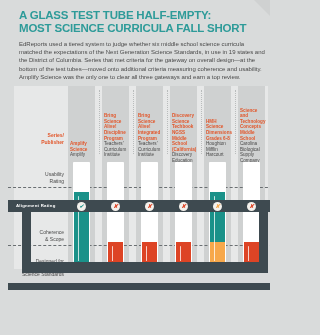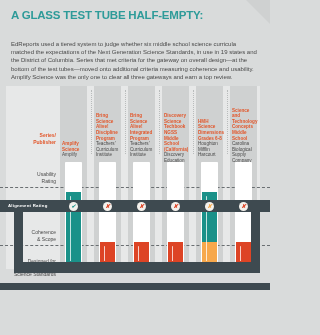--- a/index.html
+++ b/index.html
@@ -2,21 +2,21 @@
 <html><head>
 <meta charset="utf-8">
 <style>
   html,body{margin:0;padding:0;}
   body{
     width:270px;height:335px;overflow:hidden;
     background:#d9dbdb;
     font-family:"Liberation Sans", sans-serif;
     -webkit-font-smoothing:antialiased;
   }
-  #page{position:relative;width:270px;height:290px;background:#d9dbdb;overflow:hidden;}
+  #page{position:relative;width:270px;height:290px;background:#d9dbdb;overflow:hidden;margin-left:8px;}
   .fold2{position:absolute;top:0;right:0;width:24px;height:24px;
         border-top:24px solid #cfd1d1;border-left:24px solid transparent;
         box-sizing:border-box;}
 
   
   .title{position:absolute;left:11px;top:9px;width:240px;
     color:#2e9b99;font-weight:bold;font-size:11.5px;line-height:13px;
     letter-spacing:-0.2px;text-transform:uppercase;}
   .intro{position:absolute;left:11px;top:40px;width:246px;
     color:#4a4a4a;font-size:6px;line-height:8.2px;text-align:left;}
@@ -70,20 +70,21 @@
 </style>
 </head>
 <body>
 
 <div id="page">
 
   <div class="fold2"></div>
 
   <div class="title">
     <div>A Glass Test Tube Half-Empty:</div>
+    <div>Most Science Curricula Fall Short</div>
   </div>
   <div class="intro">EdReports used a tiered system to judge whether six middle school science curricula matched the expectations of the Next Generation Science Standards, in use in 19 states and the District of Columbia. Series that met criteria for the gateway on overall design—at the bottom of the test tubes—moved onto additional criteria measuring coherence and usability. Amplify Science was the only one to clear all three gateways and earn a top review.</div>
 
   <div class="panel">
     <div class="leftpane"></div>
     <div class="panel-bg"></div>
     <div id="colbands">
         <div class="tubecol" style="left: 60px;"></div>
         <div class="tubecol" style="left: 94px;"></div>
         <div class="vline" style="left: 90.5px;"></div>

